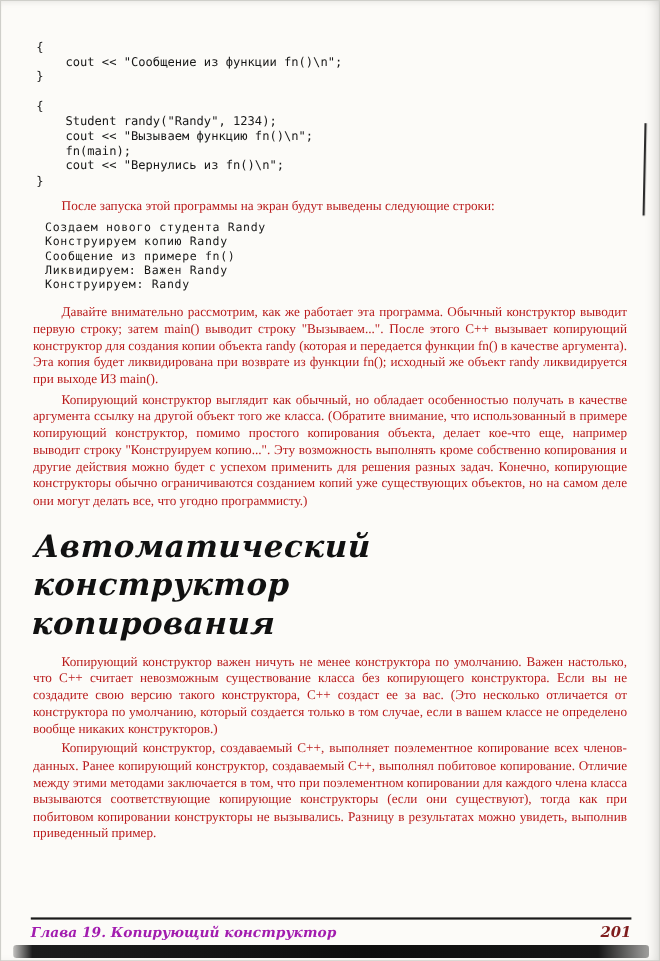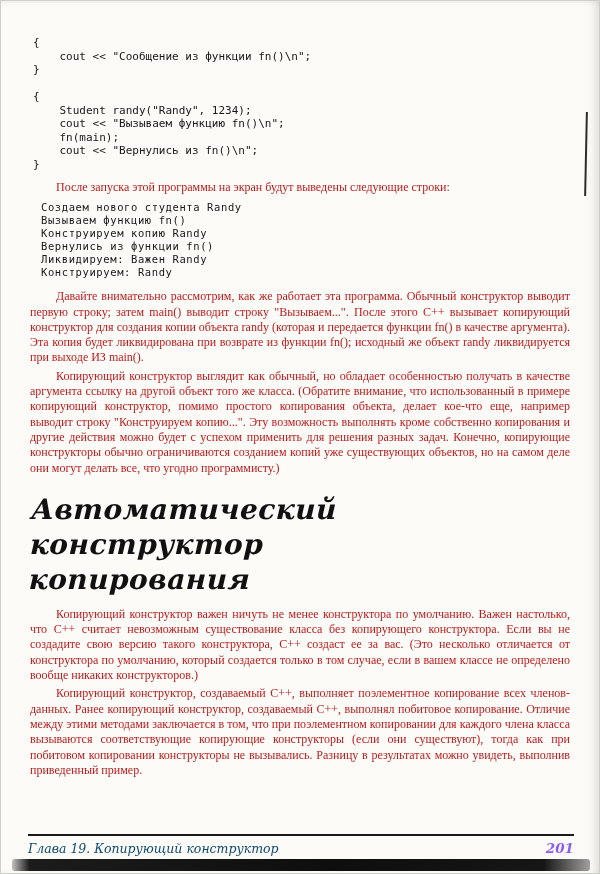--- a/index.html
+++ b/index.html
@@ -79,30 +79,30 @@
       top: 834px;
       border-top: 2px solid #1a1a1a;
       padding-top: 4px;
       display: flex;
       justify-content: space-between;
       align-items: baseline;
     }
     .footer-title {
       font-family: "DejaVu Serif", serif;
       font-style: italic;
-      font-weight: normal;
+      font-weight: bold;
       font-size: 12.5px;
-      color: #0c4a6e;
+      color: #a21caf;
     }
     .page-number {
       font-family: "DejaVu Serif", serif;
       font-style: italic;
       font-weight: bold;
       font-size: 13.5px;
-      color: #8b5cf6;
+      color: #7f1d1d;
     }
     
     .scan-bar {
       position: absolute;
       left: 12px;
       top: 859px;
       width: 578px;
       height: 12px;
       border-radius: 3px;
       background: linear-gradient(90deg,
@@ -140,23 +140,22 @@
       <div class="code-line">    cout &lt;&lt; "Вызываем функцию fn()\n";</div>
       <div class="code-line">    fn(main);</div>
       <div class="code-line">    cout &lt;&lt; "Вернулись из fn()\n";</div>
       <div class="code-line">}</div>
     </div>
 
     <p class="body-text intro">После запуска этой программы на экран будут выведены следующие строки:</p>
 
     <div class="output">
       <div class="output-line">Создаем нового студента Randy</div>
-      <div class="output-line">Вызываем функцию fn()</div>
       <div class="output-line">Конструируем копию Randy</div>
-      <div class="output-line">Вернулись из функции fn()</div>
+      <div class="output-line">Сообщение из примере fn()</div>
       <div class="output-line">Ликвидируем: Важен Randy</div>
       <div class="output-line">Конструируем: Randy</div>
     </div>
 
     <p class="body-text after-output">Давайте внимательно рассмотрим, как же работает эта программа. Обычный конструктор выводит первую строку; затем main() выводит строку "Вызываем...". После этого C++ вызывает копирующий конструктор для создания копии объекта randy (которая и передается функции fn() в качестве аргумента). Эта копия будет ликвидирована при возврате из функции fn(); исходный же объект randy ликвидируется при выходе ИЗ main().</p>
     <p class="body-text">Копирующий конструктор выглядит как обычный, но обладает особенностью получать в качестве аргумента ссылку на другой объект того же класса. (Обратите внимание, что использованный в примере копирующий конструктор, помимо простого копирования объекта, делает кое-что еще, например выводит строку "Конструируем копию...". Эту возможность выполнять кроме собственно копирования и другие действия можно будет с успехом применить для решения разных задач. Конечно, копирующие конструкторы обычно ограничиваются созданием копий уже существующих объектов, но на самом деле они могут делать все, что угодно программисту.)</p>
 
     <h1 class="heading"><span>Автоматический конструктор</span><br><span>копирования</span></h1>
 
     <p class="body-text">Копирующий конструктор важен ничуть не менее конструктора по умолчанию. Важен настолько, что C++ считает невозможным существование класса без копирующего конструктора. Если вы не создадите свою версию такого конструктора, C++ создаст ее за вас. (Это несколько отличается от конструктора по умолчанию, который создается только в том случае, если в вашем классе не определено вообще никаких конструкторов.)</p>

